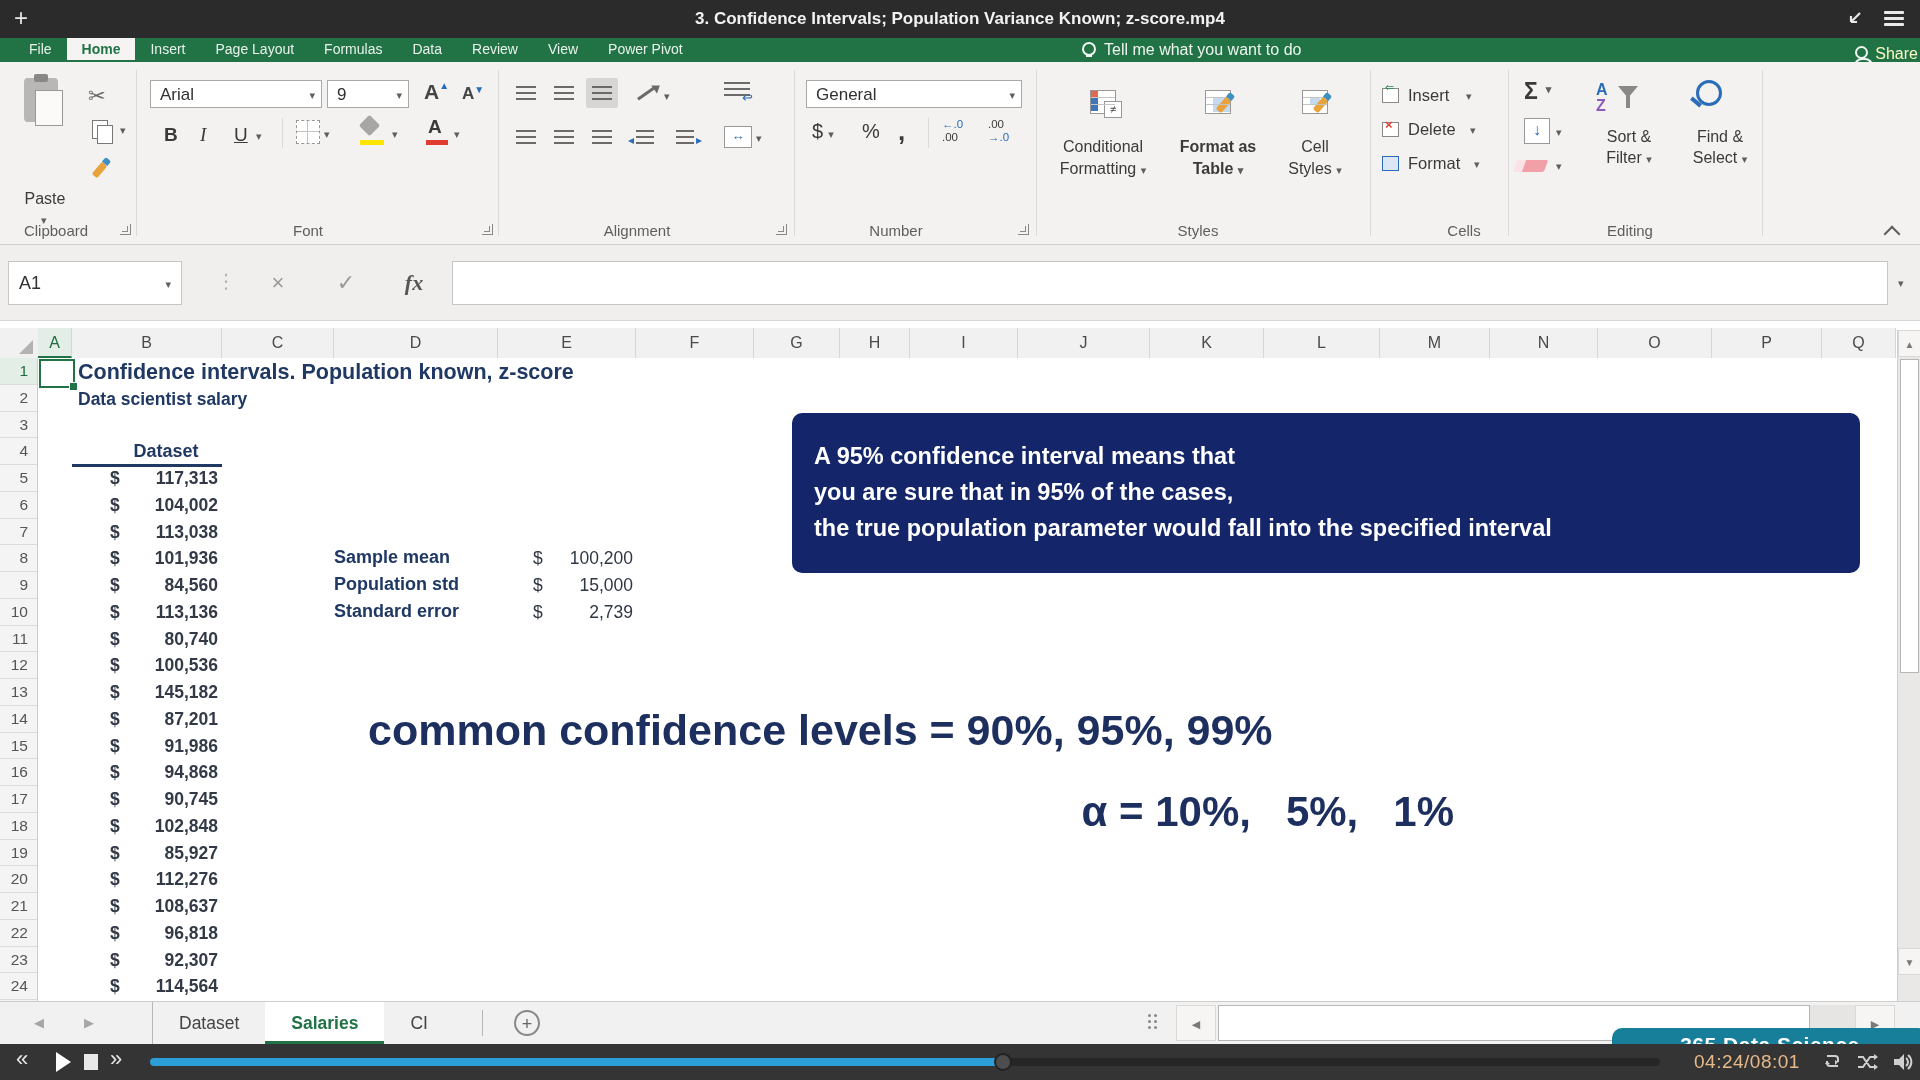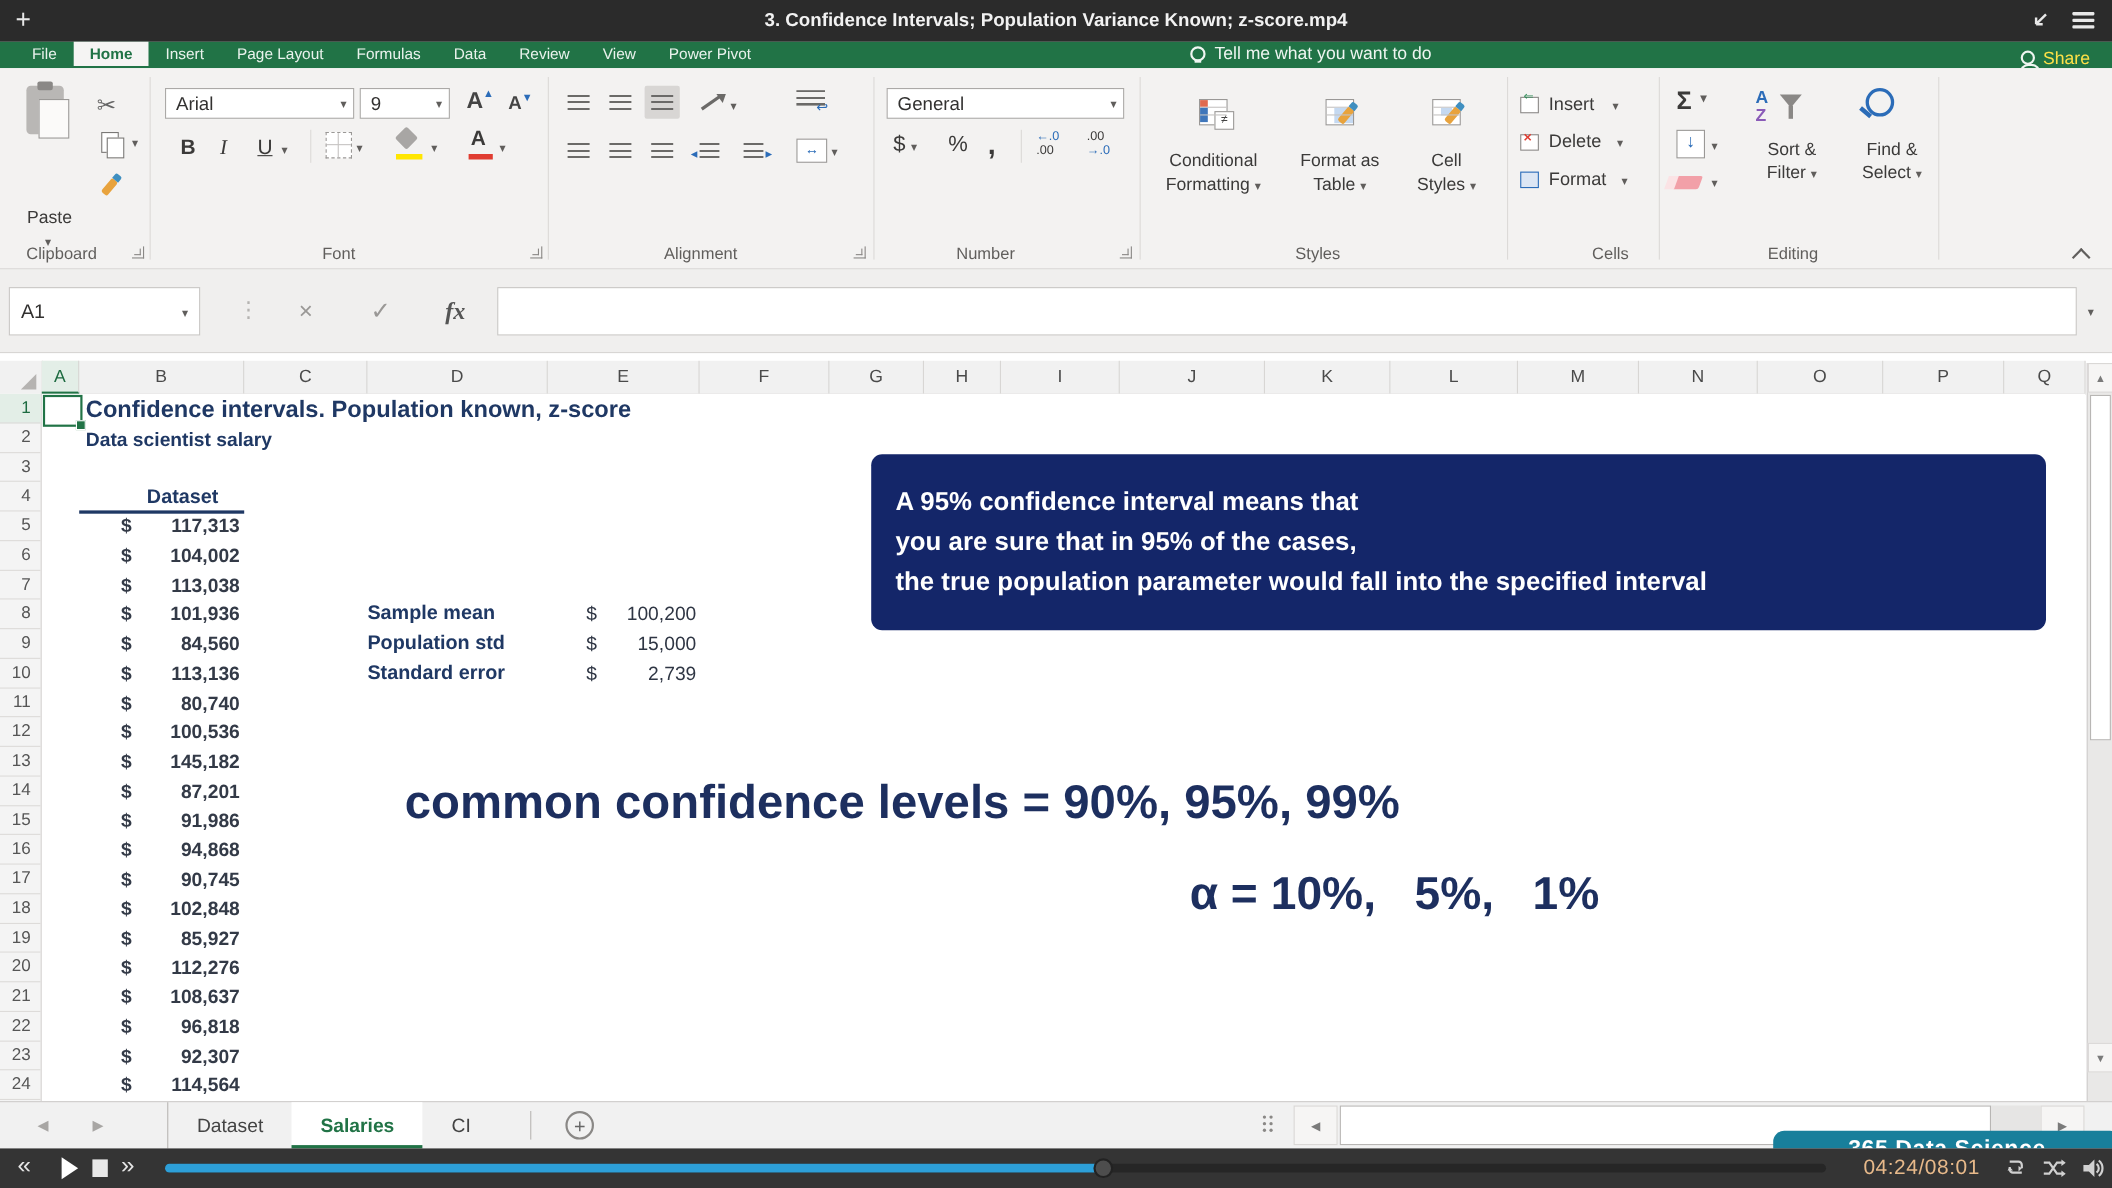--- a/index.html
+++ b/index.html
@@ -14,21 +14,21 @@
   .hamburger{position:absolute;right:16px;top:11px;width:20px;height:16px;}
   .hamburger i{display:block;height:2.5px;background:#e8e8e8;margin:0 0 3.5px 0;border-radius:1px;}
   
   .ribbon-band{position:absolute;left:0;top:38px;width:1920px;height:24px;background:#217346;overflow:hidden;}
   .rtabs{position:absolute;left:14px;top:0;height:24px;display:flex;}
   .rtab{height:24px;line-height:26px;padding:0 15px;color:#e9f2ec;font-size:14px;transform:translateY(-2px);}
   .rtab.active{background:#f5f4f3;color:#217346;font-weight:700;}
   .tellme{position:absolute;left:1082px;top:0;height:24px;display:flex;align-items:center;color:#eef5f0;font-size:16px;}
   .bulb{width:10px;height:10px;border:2px solid #f0f6f2;border-radius:50%;margin-right:8px;position:relative;top:-1px;}
   .bulb:after{content:"";position:absolute;left:2px;top:10px;width:6px;height:3px;background:#f0f6f2;}
-  .share-box{position:absolute;right:20px;top:0;height:32px;display:flex;align-items:center;color:#fde047;font-size:16px;}
+  .share-box{position:absolute;right:2px;top:0;height:32px;display:flex;align-items:center;color:#fef9c3;font-size:16px;}
   .person{width:9px;height:9px;border:2px solid #eef5f0;border-radius:50%;margin-right:7px;position:relative;top:-2px;}
   .person:after{content:"";position:absolute;left:-3px;top:10px;width:15px;height:6px;border:2px solid #eef5f0;border-bottom:none;
                 border-radius:8px 8px 0 0;}
   
   .ribbon{position:absolute;left:0;top:62px;width:1920px;height:182px;background:#f3f2f1;border-bottom:1px solid #d2d0ce;}
   .gsep{position:absolute;top:8px;width:1px;height:166px;background:#dcdad8;}
   .glabel{position:absolute;top:160px;font-size:15px;color:#605e5c;text-align:center;}
   .launcher{position:absolute;top:162px;width:10px;height:10px;border-right:1.5px solid #8a8886;border-bottom:1.5px solid #8a8886;}
   .launcher:after{content:"";position:absolute;right:2px;bottom:2px;width:5px;height:5px;border-right:1.5px solid #8a8886;border-bottom:1.5px solid #8a8886;}
   .combo{position:absolute;background:#fff;border:1px solid #aba9a7;height:28px;line-height:28px;font-size:17px;color:#323130;
@@ -247,21 +247,21 @@
           <span>≠</span>
         </div>
       </div>
       <div class="biglabel" style="margin-top:22px;"><span>Conditional</span><br><span>Formatting</span> <span class="dd">▾</span></div>
     </div>
     <div class="abs" style="left:1166px;top:12px;width:104px;text-align:center;">
       <div class="grid-ic" style="margin:16px auto 0;">
         <div class="abs" style="left:7px;top:7px;width:17px;height:14px;background:#c5d9f1;"></div>
         <div class="brush" style="left:14px;top:6px;"></div>
       </div>
-      <div class="biglabel" style="margin-top:22px;"><span>Format as</span><br><span>Table</span> <span class="dd">▾</span></div>
+      <div class="biglabel" style="margin-top:22px;font-weight:bold;"><span>Format as</span><br><span>Table</span> <span class="dd">▾</span></div>
     </div>
     <div class="abs" style="left:1272px;top:12px;width:86px;text-align:center;">
       <div class="grid-ic" style="margin:16px auto 0;">
         <div class="abs" style="left:7px;top:7px;width:10px;height:7px;background:#c5d9f1;"></div>
         <div class="brush" style="left:14px;top:6px;"></div>
       </div>
       <div class="biglabel" style="margin-top:22px;"><span>Cell</span><br><span>Styles</span> <span class="dd">▾</span></div>
     </div>
     <div class="glabel" style="left:1150px;width:96px;">Styles</div>
     <div class="gsep" style="left:1370px;"></div>

